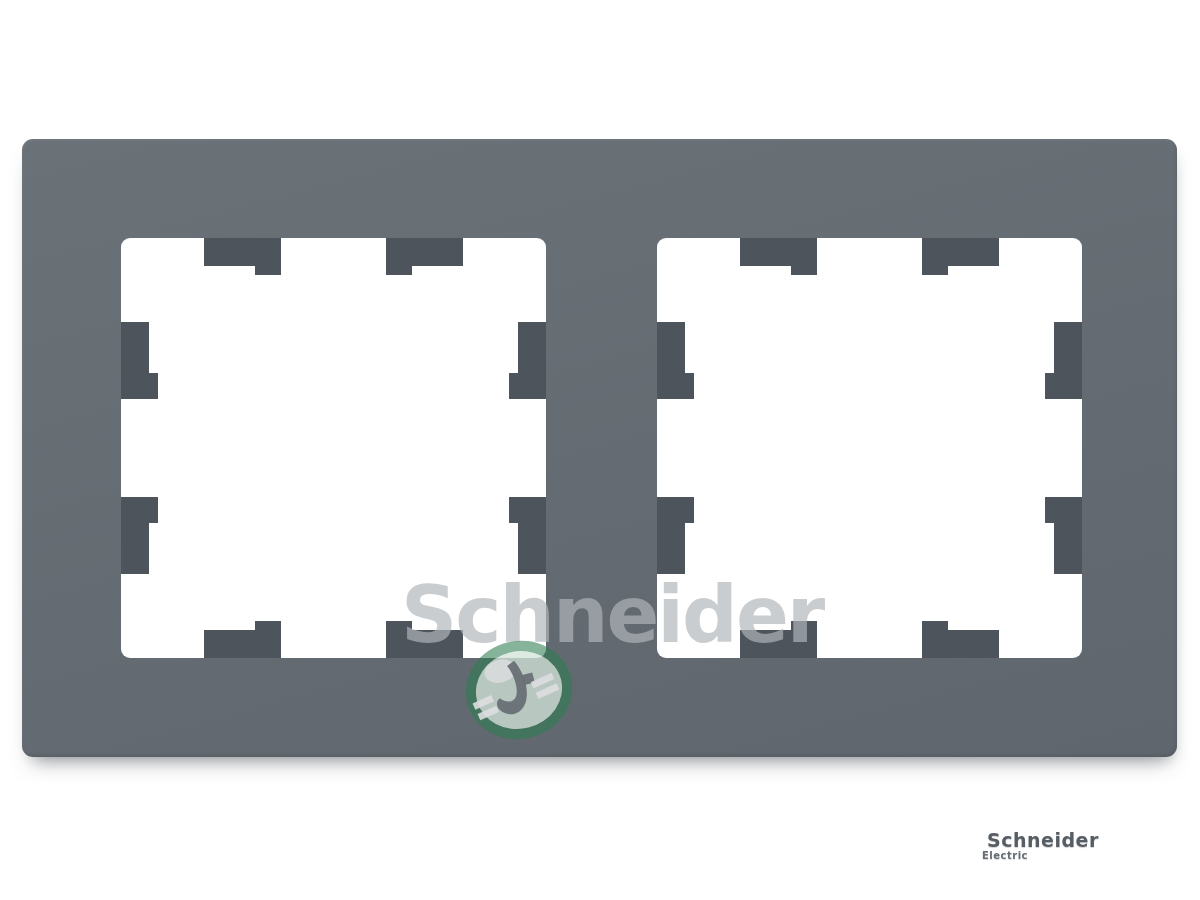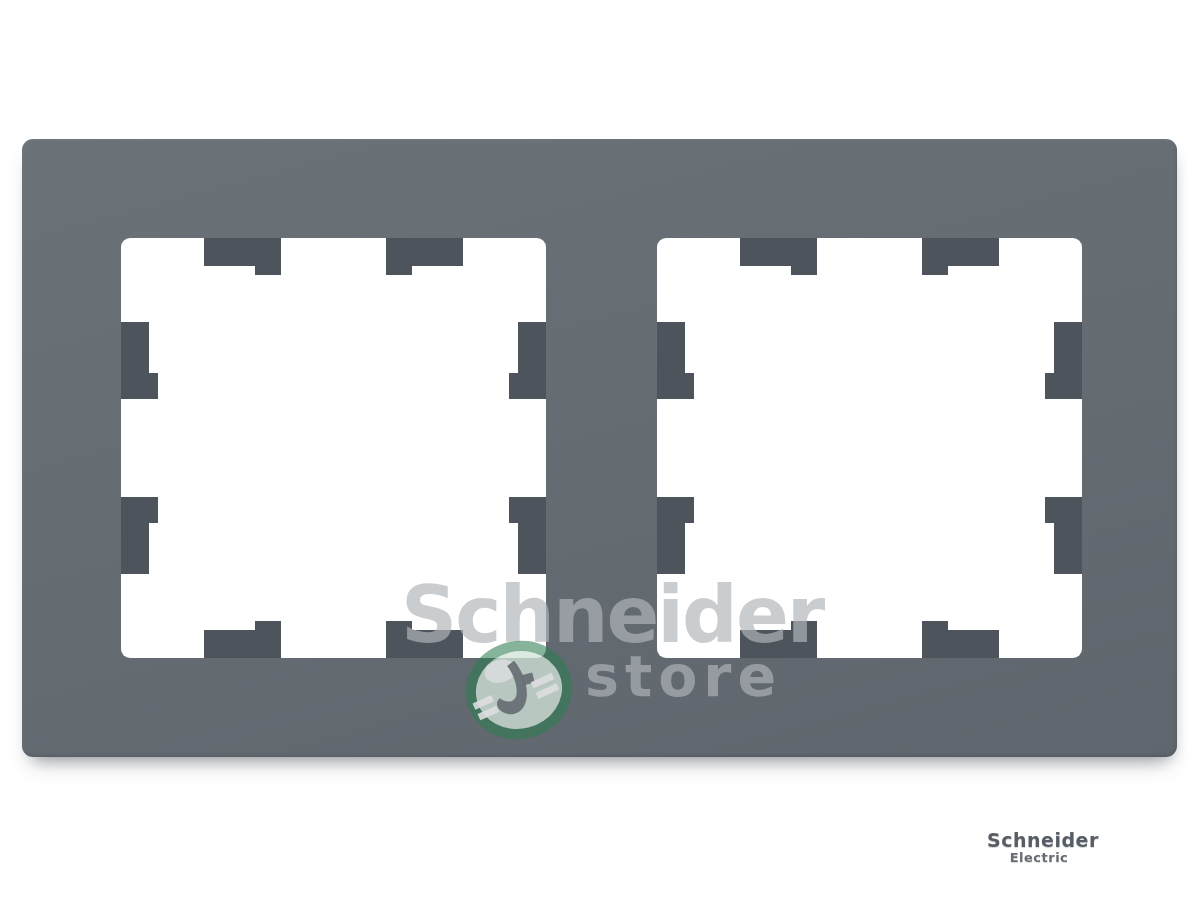--- a/index.html
+++ b/index.html
@@ -41,21 +41,21 @@
   .tabH {left:397px; top:259px; width:28px;height:77px;}
   .tabHs{left:388px; top:259px; width:37px;height:26px;}
   
   .embossed{
     position:absolute;left:960px;top:692px;width:122px;
     color:var(--embossed_text,#565d64);
     text-shadow:0 1px 1px rgba(0,0,0,.18), 0 -1px 0 rgba(255,255,255,.07);
     line-height:1.05;user-select:none;
   }
   .embossed .brand{font-size:19px;font-weight:bold;letter-spacing:0.5px;text-align:center;}
-  .embossed .sub{font-size:13px;font-weight:bold;letter-spacing:0.5px;text-align:center;padding-right:8px;opacity:.9;}
+  .embossed .sub{font-size:10px;font-weight:bold;letter-spacing:0.5px;text-align:left;padding-right:8px;opacity:.9;}
   
   .wm-line1{
     position:absolute;left:401px;top:576px;
     font-size:78px;font-weight:bold;letter-spacing:-2px;line-height:1;
     color:rgba(177,182,186,0.68);white-space:nowrap;user-select:none;
   }
   .wm-line2{
     position:absolute;left:585px;top:648px;
     font-size:57px;font-weight:bold;letter-spacing:6px;line-height:1;
     color:rgba(177,182,186,0.66);white-space:nowrap;user-select:none;
@@ -110,21 +110,20 @@
       <div class="tab tabHs"></div>
     </div>
 
     <div class="embossed">
       <div class="brand">Schneider</div>
       <div class="sub">Electric</div>
     </div>
   </div>
 
   <div class="wm-line1">Schneider</div>
-  <div class="wm-line2">store</div>
 
   <svg class="wm-logo" viewBox="0 0 100 100">
     <ellipse cx="50" cy="50" rx="47" ry="43" fill="#2e7d52" opacity="0.75"></ellipse>
     <ellipse cx="50" cy="50" rx="38" ry="34" fill="#d9e8dd" opacity="0.95"></ellipse>
     <ellipse cx="38" cy="30" rx="14" ry="10" fill="#ffffff" opacity="0.8"></ellipse>
 
     <path d="M52 24 C58 36 59 52 53 62 C48 70 38 72 31 65 C27 61 27 55 32 53
              C36 58 42 60 46 55 C50 49 49 36 45 27 Z" fill="#6b7278" opacity="0.95"></path>
     <rect x="55" y="38" width="10" height="9" fill="#6b7278" opacity="0.95"></rect>
 

